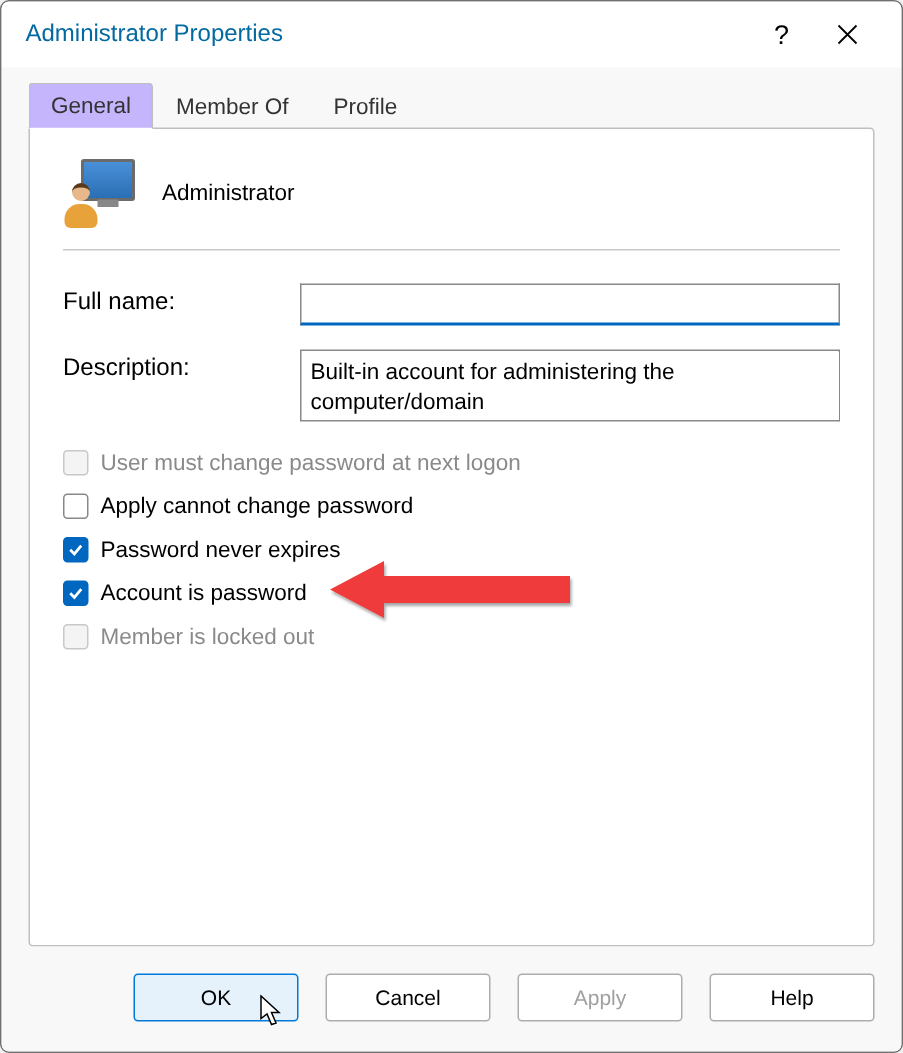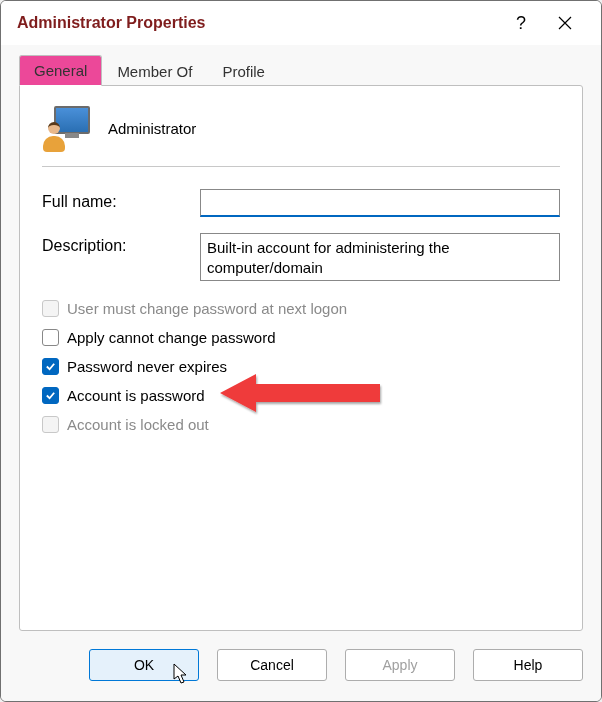--- a/index.html
+++ b/index.html
@@ -24,22 +24,21 @@
     .titlebar {
       height: 44px;
       display: flex;
       align-items: center;
       padding: 0 14px 0 16px;
       background: #ffffff;
     }
     .titlebar .title {
       flex: 1;
       font-size: 16px;
-      color: #7f1d1d;
-      font-weight: bold;
+      color: #0369a1;
     }
     .titlebar .help-btn, .titlebar .close-btn {
       width: 44px;
       height: 44px;
       display: flex;
       align-items: center;
       justify-content: center;
       font-size: 16px;
       color: #000;
       cursor: pointer;
@@ -64,21 +63,21 @@
       padding: 6px 14px 6px 14px;
       font-size: 15px;
       color: #333;
       cursor: pointer;
       border: 1px solid transparent;
       border-bottom: none;
       position: relative;
       top: 1px;
     }
     .tab.active {
-      background: #ec4899;
+      background: #c4b5fd;
       border: 1px solid #bfbfbf;
       border-bottom: 1px solid #ffffff;
       border-radius: 3px 3px 0 0;
     }
     .tabpanel {
       flex: 1;
       background: #ffffff;
       border: 1px solid #bfbfbf;
       border-radius: 0 3px 3px 3px;
       padding: 18px 22px;
@@ -313,21 +312,21 @@
         <div class="checkbox-row">
           <span class="cb checked">
               <svg viewBox="0 0 12 12">
                 <path d="M2 6 L5 9 L10 3" stroke="#fff" stroke-width="2" fill="none"></path>
               </svg>
             </span>
           <span>Account is password</span>
         </div>
         <div class="checkbox-row disabled">
           <span class="cb"></span>
-          <span>Account is locked out</span>
+          <span>Member is locked out</span>
         </div>
       </div>
 
       <svg class="arrow-annotation" width="170" height="50" viewBox="0 0 170 50">
         <defs>
           <filter id="ds" x="-20%" y="-20%" width="140%" height="140%">
             <feDropShadow dx="1" dy="2" stdDeviation="1.2" flood-opacity="0.35"></feDropShadow>
           </filter>
         </defs>
         <g filter="url(#ds)">

